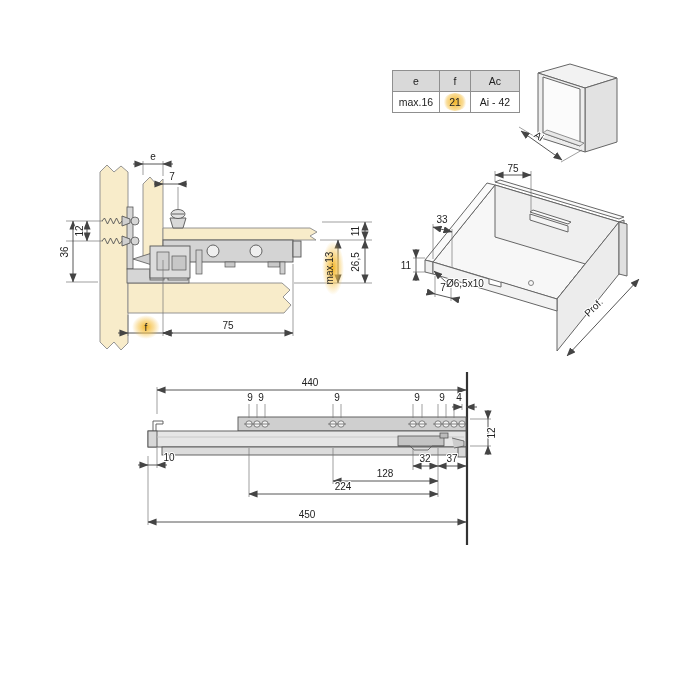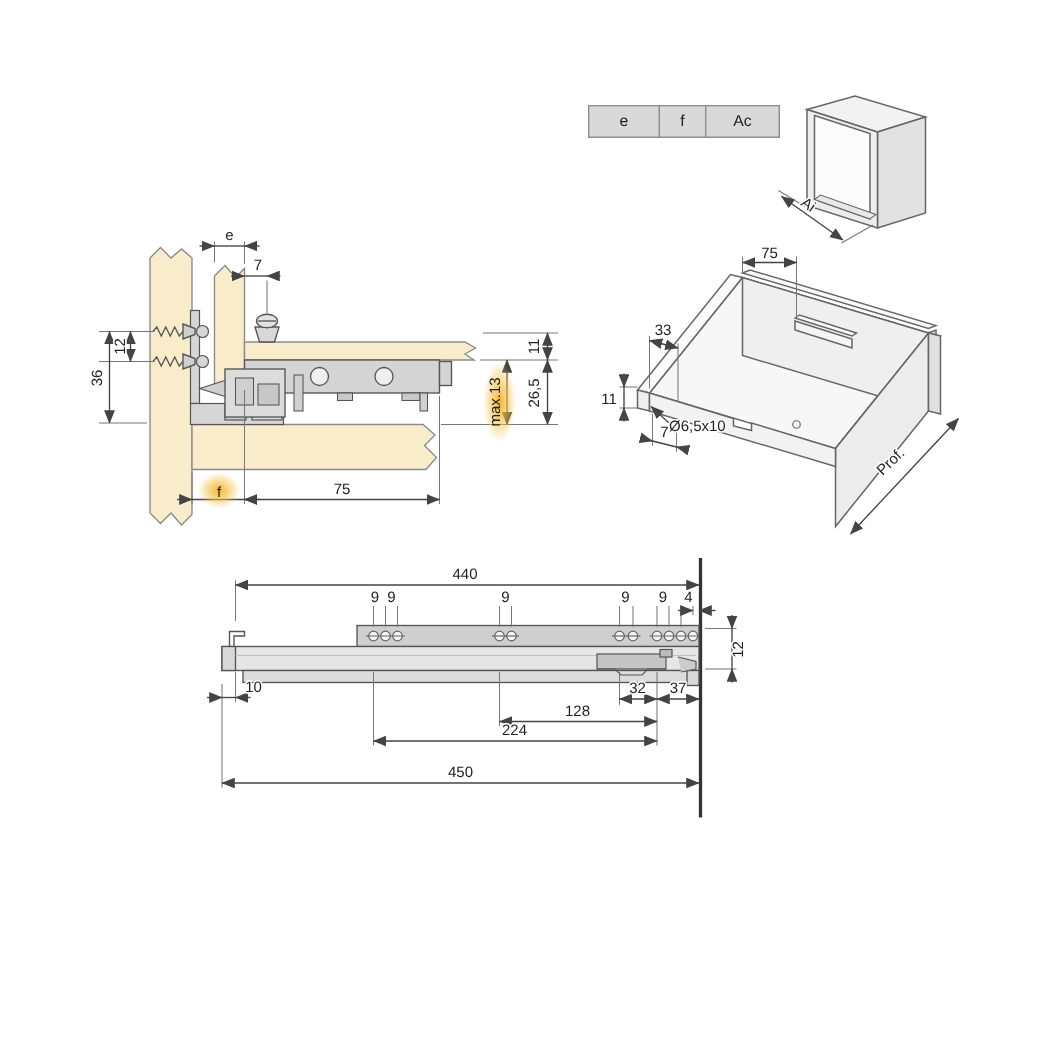--- a/index.html
+++ b/index.html
@@ -291,15 +291,22 @@
 </g>
 </svg>
 
 <table class="spec-table">
   <tbody>
         <tr class="hdr">
     <td class="c1">e</td>
     <td class="c2">f</td>
     <td class="c3">Ac</td>
   </tr>
+  <tr>
+    <td class="c1">max.16</td>
+    <td class="c2">
+      <span class="hl-cell">21</span>
+    </td>
+    <td class="c3">Ai - 42</td>
+  </tr>
 </tbody>
     </table>
 </div>
 
 </body></html>

